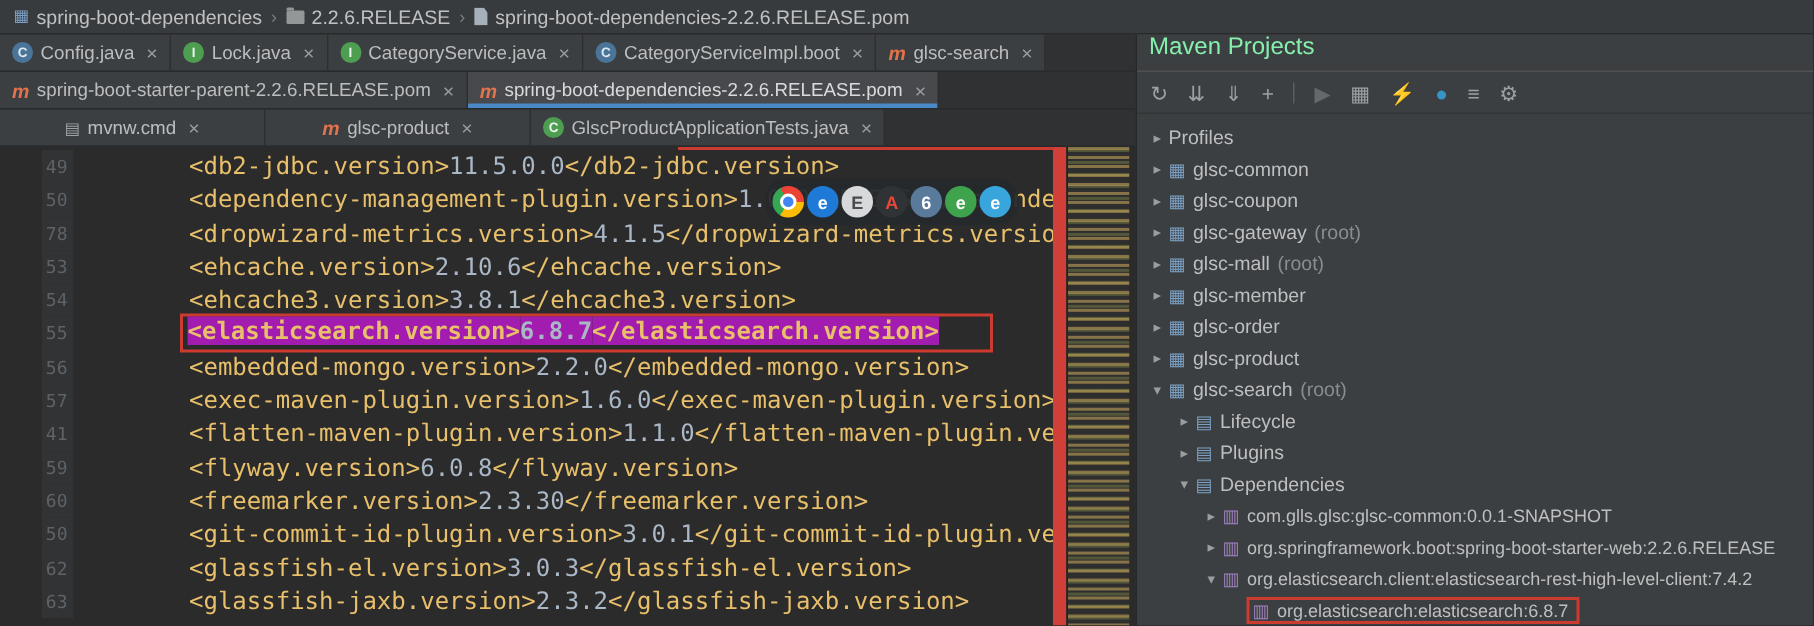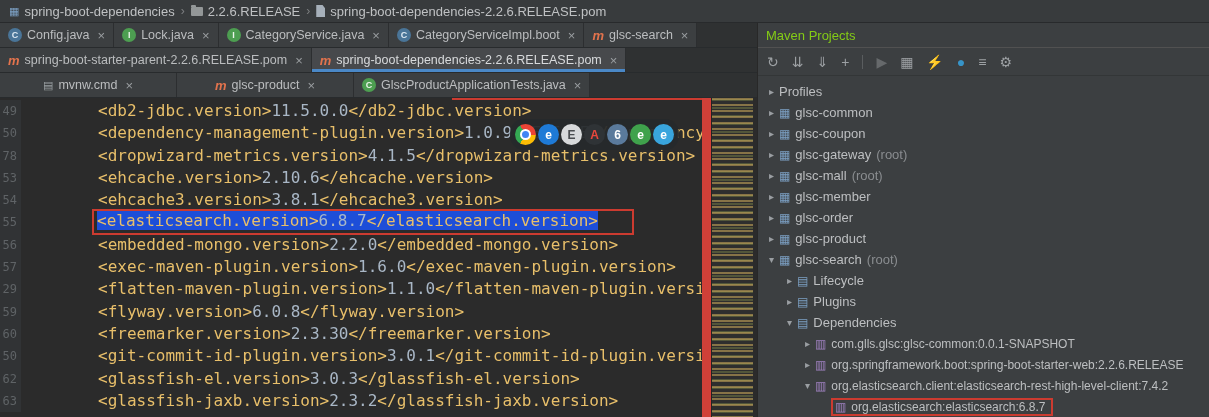--- a/index.html
+++ b/index.html
@@ -34,48 +34,48 @@
   .icon-test{background:#4d9e51;color:#eaf4ea;}
   .icon-maven{color:#e2734d;font-style:italic;font-weight:bold;font-size:13px;}
   .icon-text{color:#9aa0a3;font-size:11px;}
   .tclose{color:#9a9ea1;font-size:13px;margin-left:3px;cursor:pointer;}
 
   
   .editor-body{flex:1;display:flex;min-height:0;position:relative;}
   .code-area{width:702px;flex:none;overflow:hidden;position:relative;padding-top:2px;}
   .code-line{height:22.3px;line-height:22.3px;white-space:pre;font-family:"DejaVu Sans Mono",monospace;font-size:16px;}
   .ln{display:inline-block;width:17px;padding-right:4px;text-align:right;color:#5f6366;
-    background:#313335;font-size:12px;height:100%;vertical-align:top;overflow:hidden;direction:rtl;}
+    background:#313335;font-size:12px;height:100%;vertical-align:top;overflow:hidden;direction:rtl;margin-left:28px;}
   .code-text{margin-left:77px;}
   .seg-t{color:#e8bf6a;}
   .seg-v{color:#a9b7c6;}
   .red-box{display:inline-block;border:2px solid #cc3b30;padding:0 34px 0 3px;margin:-2px 0 0 -6px;
     vertical-align:top;height:22px;line-height:20px;}
-  .red-box .seg-t,.red-box .seg-v{background:#1d4ed8;}
+  .red-box .seg-t,.red-box .seg-v{background:#a21caf;font-weight:bold;}
   .annotation-underline{position:absolute;top:0;left:452px;width:250px;height:2px;background:#cc3b30;z-index:6;}
 
   .browser-overlay{position:absolute;left:510px;top:21px;height:27px;display:flex;align-items:center;
     gap:2px;padding:2px 5px;background:rgba(38,41,44,.94);border-radius:14px;z-index:5;}
   .ovicon{width:21px;height:21px;border-radius:50%;font-size:12px;font-weight:bold;
     display:flex;align-items:center;justify-content:center;font-family:"Liberation Sans",sans-serif;cursor:pointer;}
   .ovicon.chrome{background:conic-gradient(from -30deg,#ea4335 0 120deg,#fbbc05 0 240deg,#34a853 0 360deg);position:relative;}
   .ovicon.chrome::after{content:'';position:absolute;inset:5px;background:#4285f4;border:2px solid #fff;border-radius:50%;}
 
   .red-stripe{width:9px;flex:none;background:#d04038;}
   .minimap{width:41px;flex:none;background-color:#2e2e2e;border-left:1px solid #232323;
     background-image:
       repeating-linear-gradient(180deg,rgba(222,184,96,.5) 0 2px,transparent 2px 6px),
       repeating-linear-gradient(180deg,rgba(150,160,80,.35) 1px 3px,transparent 3px 9px);
     background-size:18px 100%,30px 100%;background-position:3px 0,12px 0;}
   .editor-filler{flex:1;background:#2b2b2b;}
 
   
   .maven-panel{flex:1;background:#3c3f41;border-left:1px solid #282828;display:flex;flex-direction:column;min-width:0;}
-  .maven-header{height:24px;flex:none;display:flex;align-items:center;padding:0 8px;
-    color:#84cc16;font-size:13px;border-bottom:1px solid #515151;}
+  .maven-header{height:24px;flex:none;display:flex;align-items:flex-start;padding:0 8px;
+    color:#86efac;font-size:16px;border-bottom:1px solid #515151;}
   .maven-toolbar{height:27px;flex:none;display:flex;align-items:center;gap:13px;padding:0 9px;
     color:#9da1a4;font-size:14px;border-bottom:1px solid #333637;}
   .tb-icon{cursor:pointer;line-height:1;}
   .tb-icon.muted{color:#66696b;}
   .tb-sep{width:1px;height:14px;background:#5a5d5f;}
   .maven-tree{flex:1;overflow:hidden;padding-top:5px;}
   .tree-row{height:21px;display:flex;align-items:center;font-size:13px;color:#bdbfc1;
     white-space:nowrap;overflow:hidden;cursor:default;}
   .tree-row.small{font-size:12px;}
   .arrow{width:15px;flex:none;color:#9a9ea2;font-size:10px;text-align:center;cursor:pointer;}
@@ -181,21 +181,21 @@
               <span class="ovicon" style="background: rgb(57, 165, 221); color: rgb(255, 255, 255);">e</span>
             </div>
         <div class="code-line"><span class="ln">49</span><span class="code-text"><span class="seg-t">&lt;db2-jdbc.version&gt;</span><span class="seg-v">11.5.0.0</span><span class="seg-t">&lt;/db2-jdbc.version&gt;</span></span></div>
             <div class="code-line"><span class="ln">50</span><span class="code-text"><span class="seg-t">&lt;dependency-management-plugin.version&gt;</span><span class="seg-v">1.0.9.RELEASE</span><span class="seg-t">&lt;/dependency-management-plugin.version&gt;</span></span></div>
             <div class="code-line"><span class="ln">78</span><span class="code-text"><span class="seg-t">&lt;dropwizard-metrics.version&gt;</span><span class="seg-v">4.1.5</span><span class="seg-t">&lt;/dropwizard-metrics.version&gt;</span></span></div>
             <div class="code-line"><span class="ln">53</span><span class="code-text"><span class="seg-t">&lt;ehcache.version&gt;</span><span class="seg-v">2.10.6</span><span class="seg-t">&lt;/ehcache.version&gt;</span></span></div>
             <div class="code-line"><span class="ln">54</span><span class="code-text"><span class="seg-t">&lt;ehcache3.version&gt;</span><span class="seg-v">3.8.1</span><span class="seg-t">&lt;/ehcache3.version&gt;</span></span></div>
             <div class="code-line"><span class="ln">55</span><span class="code-text"><span class="red-box"><span class="seg-t">&lt;elasticsearch.version&gt;</span><span class="seg-v">6.8.7</span><span class="seg-t">&lt;/elasticsearch.version&gt;</span></span></span></div>
             <div class="code-line"><span class="ln">56</span><span class="code-text"><span class="seg-t">&lt;embedded-mongo.version&gt;</span><span class="seg-v">2.2.0</span><span class="seg-t">&lt;/embedded-mongo.version&gt;</span></span></div>
             <div class="code-line"><span class="ln">57</span><span class="code-text"><span class="seg-t">&lt;exec-maven-plugin.version&gt;</span><span class="seg-v">1.6.0</span><span class="seg-t">&lt;/exec-maven-plugin.version&gt;</span></span></div>
-            <div class="code-line"><span class="ln">29</span><span class="code-text"><span class="seg-t">&lt;flatten-maven-plugin.version&gt;</span><span class="seg-v">1.1.0</span><span class="seg-t">&lt;/flatten-maven-plugin.version&gt;</span></span></div>
+            <div class="code-line"><span class="ln">41</span><span class="code-text"><span class="seg-t">&lt;flatten-maven-plugin.version&gt;</span><span class="seg-v">1.1.0</span><span class="seg-t">&lt;/flatten-maven-plugin.version&gt;</span></span></div>
             <div class="code-line"><span class="ln">59</span><span class="code-text"><span class="seg-t">&lt;flyway.version&gt;</span><span class="seg-v">6.0.8</span><span class="seg-t">&lt;/flyway.version&gt;</span></span></div>
             <div class="code-line"><span class="ln">60</span><span class="code-text"><span class="seg-t">&lt;freemarker.version&gt;</span><span class="seg-v">2.3.30</span><span class="seg-t">&lt;/freemarker.version&gt;</span></span></div>
             <div class="code-line"><span class="ln">50</span><span class="code-text"><span class="seg-t">&lt;git-commit-id-plugin.version&gt;</span><span class="seg-v">3.0.1</span><span class="seg-t">&lt;/git-commit-id-plugin.version&gt;</span></span></div>
             <div class="code-line"><span class="ln">62</span><span class="code-text"><span class="seg-t">&lt;glassfish-el.version&gt;</span><span class="seg-v">3.0.3</span><span class="seg-t">&lt;/glassfish-el.version&gt;</span></span></div>
             <div class="code-line"><span class="ln">63</span><span class="code-text"><span class="seg-t">&lt;glassfish-jaxb.version&gt;</span><span class="seg-v">2.3.2</span><span class="seg-t">&lt;/glassfish-jaxb.version&gt;</span></span></div>
           </div>
         <div class="red-stripe"></div>
         <div class="minimap"></div>
         <div class="editor-filler"></div>
       </div>

